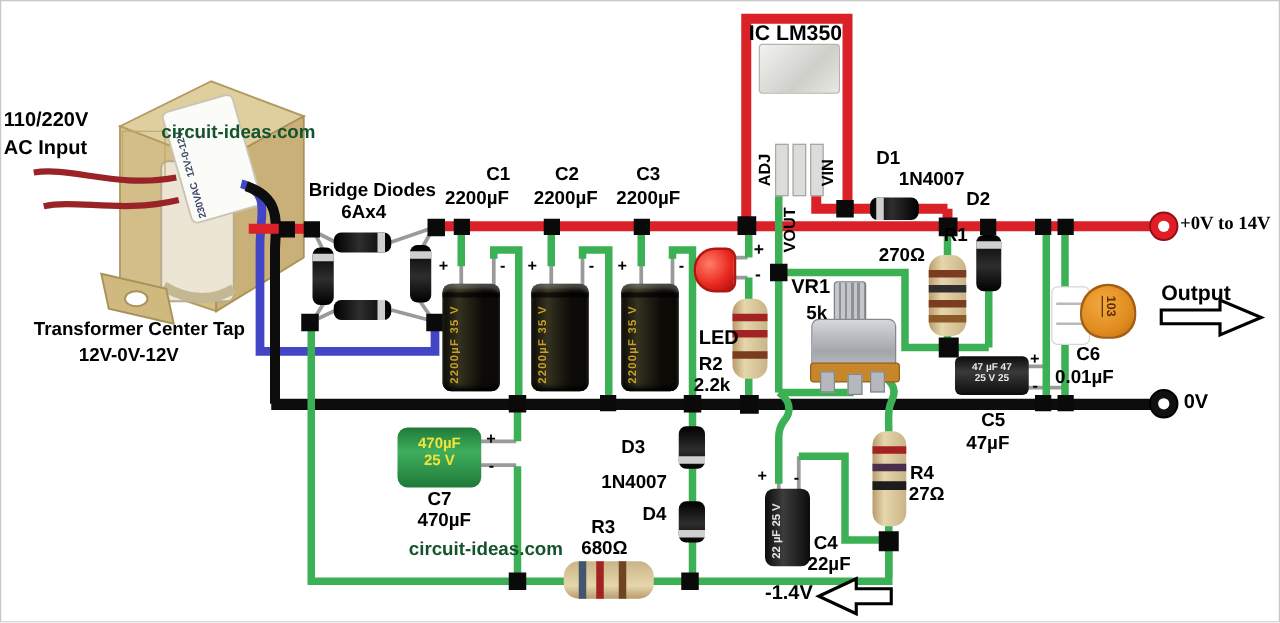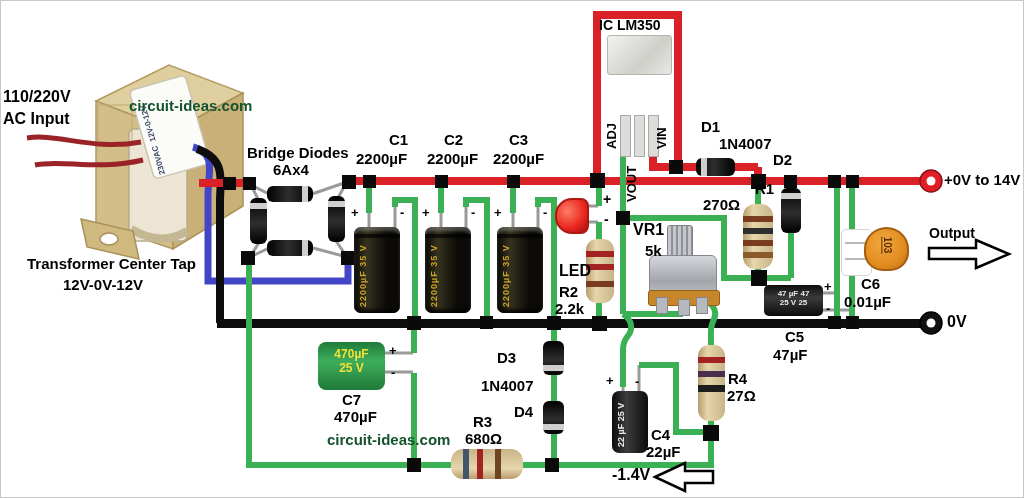--- a/index.html
+++ b/index.html
@@ -2,21 +2,21 @@
 <html><head>
 <meta charset="utf-8">
 <style>
   html,body{margin:0;padding:0;background:#fff;}
   #stage{position:relative;width:1024px;height:498px;background:#fff;overflow:hidden;
          border:1px solid #c8c8c8;box-sizing:border-box;
          font-family:"Liberation Sans",sans-serif;}
   #wires{position:absolute;left:0;top:0;z-index:1;}
   .comp{position:absolute;z-index:2;}
   .lbl{position:absolute;z-index:3;font-weight:bold;font-size:15px;color:#000;white-space:nowrap;line-height:1.05;}
-  .s13{font-size:13px;} .s14{font-size:14px;} .s16{font-size:16px;} .s17{font-size:14px;}
+  .s13{font-size:13px;} .s14{font-size:14px;} .s16{font-size:16px;} .s17{font-size:17px;}
   .red{color:#14532d;}
   .vtext{writing-mode:vertical-rl;transform:rotate(180deg);}
   .cap-big{background:linear-gradient(90deg,#0c0b07,#35321f 28%,#0c0b07 70%);border-radius:7px;
            box-shadow:inset 0 4px 3px rgba(255,255,255,.25), inset 0 -3px 4px #000;}
   .cap-big .ctext{position:absolute;left:4px;top:8px;writing-mode:vertical-rl;transform:rotate(180deg);
            color:#c9a127;font-size:9px;font-weight:bold;letter-spacing:1px;height:72px;}
   .cap-crimp{position:absolute;left:0;top:7px;width:100%;height:4px;background:#000;opacity:.65;}
   .band{position:absolute;left:0;width:100%;}
   .vband{position:absolute;top:0;height:100%;}
   .diode{background:linear-gradient(90deg,#000,#2e2e2e 45%,#000);border-radius:6px;}
@@ -308,18 +308,18 @@
 
   <div class="lbl" style="left:496px;top:349px;">D3</div>
   <div class="lbl" style="left:480px;top:377px;">1N4007</div>
   <div class="lbl" style="left:513px;top:403px;">D4</div>
 
   <div class="lbl" style="left:472px;top:413px;">R3</div>
   <div class="lbl" style="left:464px;top:430px;">680Ω</div>
 
   <div class="lbl red" style="left:326px;top:431px;">circuit-ideas.com</div>
 
-  <div class="lbl" style="left:943px;top:171px;">+0V to 14V</div>
+  <div class="lbl" style="left:943px;top:171px;font-family:Liberation Serif, serif;">+0V to 14V</div>
   <div class="lbl s17" style="left:928px;top:225px;">Output</div>
   <div class="lbl s16" style="left:946px;top:313px;">0V</div>
   <div class="lbl s16" style="left:611px;top:466px;">-1.4V</div>
 
 </div>
 
 </body></html>

